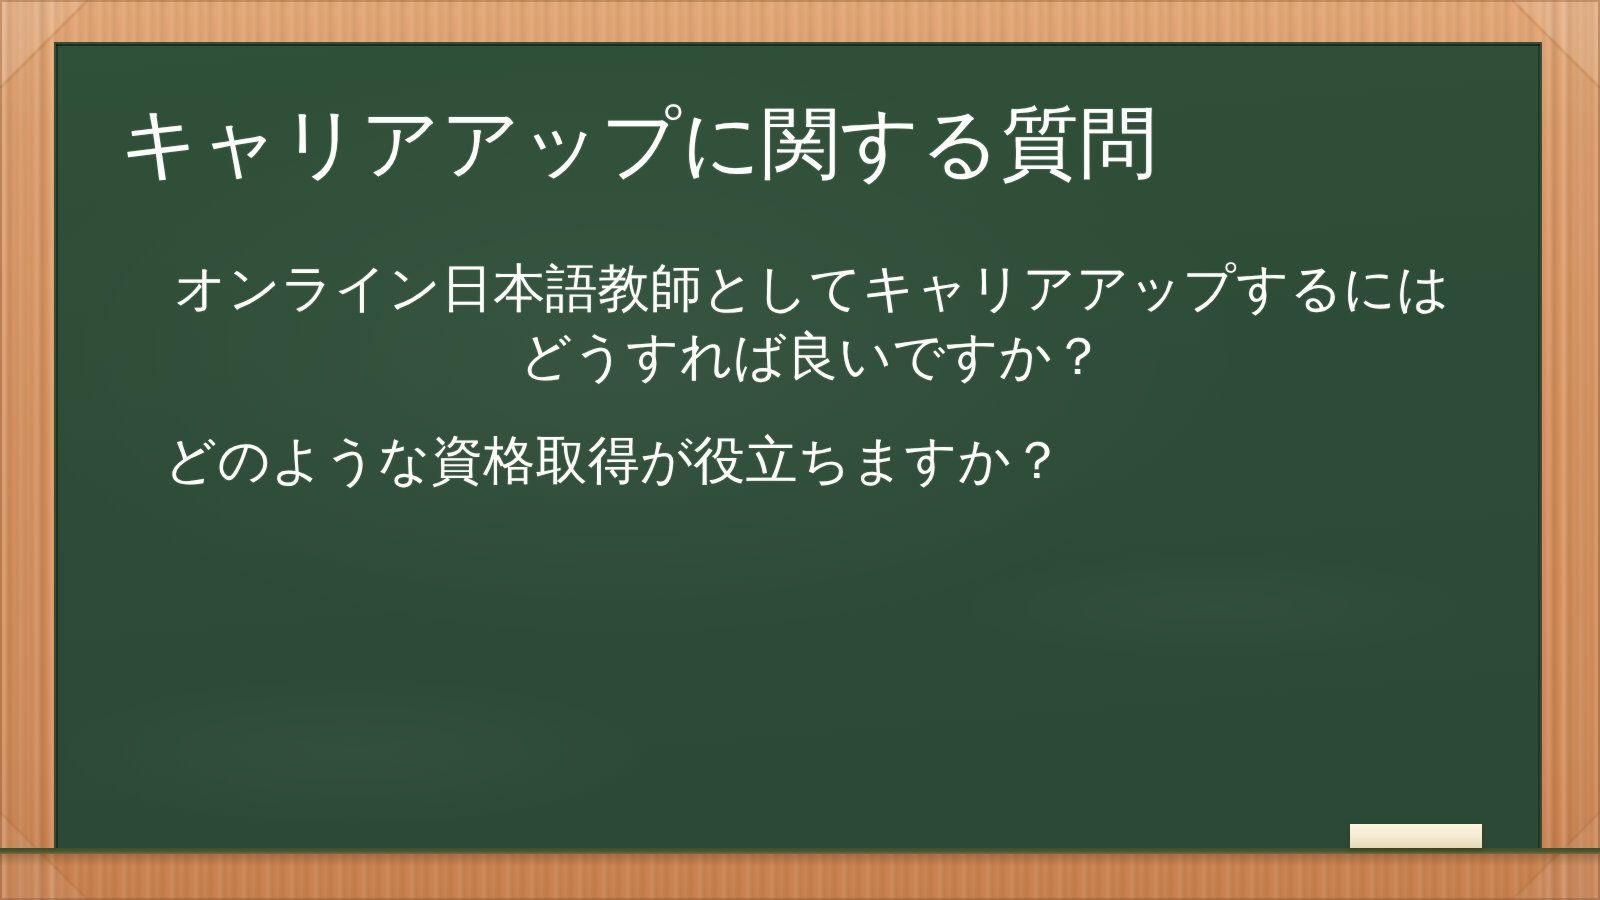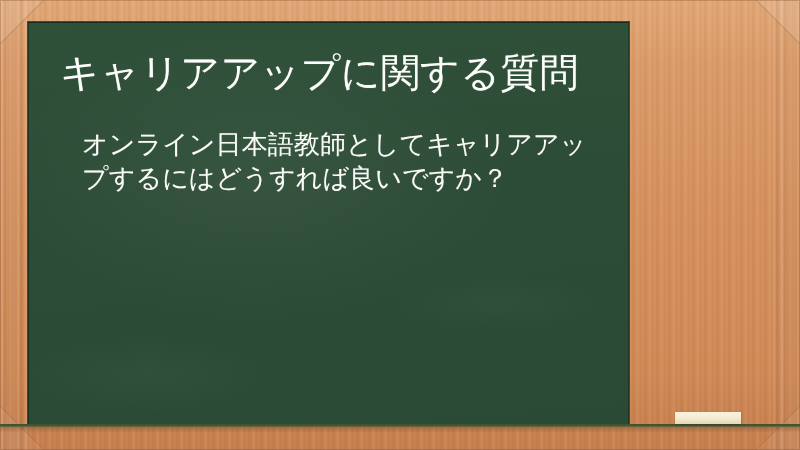--- a/index.html
+++ b/index.html
@@ -72,21 +72,21 @@
         rgba(255,255,255,0.00) 8px);
   }
   .plank-left { left: 0; }
   .plank-right { right: 0; }
 
   
   .board {
     position: absolute;
     left: 28px;
     top: 22px;
-    width: 601px;
+    width: 742px;
     height: 402px;
     background:
       radial-gradient(ellipse 70% 60% at 38% 38%, rgba(255,255,255,0.045) 0%, rgba(255,255,255,0.0) 62%),
       linear-gradient(175deg, #2f5039 0%, #2d4c37 45%, #2b4a35 100%);
     box-shadow:
       inset 0 1px 0 rgba(0,0,0,0.45),
       inset 1px 0 0 rgba(0,0,0,0.35),
       inset -1px 0 0 rgba(0,0,0,0.25),
       0 0 0 1px rgba(40,70,50,0.9);
   }
@@ -124,21 +124,21 @@
   }
   .qitem {
     font-size: 26px;
     line-height: 1.30;
     color: #fbfbf8;
     margin-bottom: 18px;
     letter-spacing: 0.1px;
     text-shadow: 0 0 1px rgba(255,255,255,0.28);
   }
   .qitem:last-child { margin-bottom: 0; }
-  .qitem.wide { max-width: 690px; }
+  .qitem.wide { max-width: 690px; text-align: center; }
 
   
   .ledge-line {
     position: absolute;
     left: 0;
     right: 0;
     top: 424px;
     height: 3px;
     background: linear-gradient(180deg, #3c4f2c 0%, #4a5a33 60%, #7a6740 100%);
   }
@@ -175,20 +175,21 @@
   <div class="miter br"></div>
   <div class="frame-rim"></div>
 
   <div class="board">
     <div class="board-dust"></div>
 
     <div class="title">キャリアアップに関する質問</div>
 
     <ul class="qlist">
       <li class="qitem wide">オンライン日本語教師としてキャリアアップするにはどうすれば良いですか？</li>
+      <li class="qitem">どのような資格取得が役立ちますか？</li>
     </ul>
   </div>
 
   <div class="ledge-line"></div>
   <div class="ledge-shadow"></div>
   <div class="chalk"></div>
 
 </div>
 
 </body></html>

